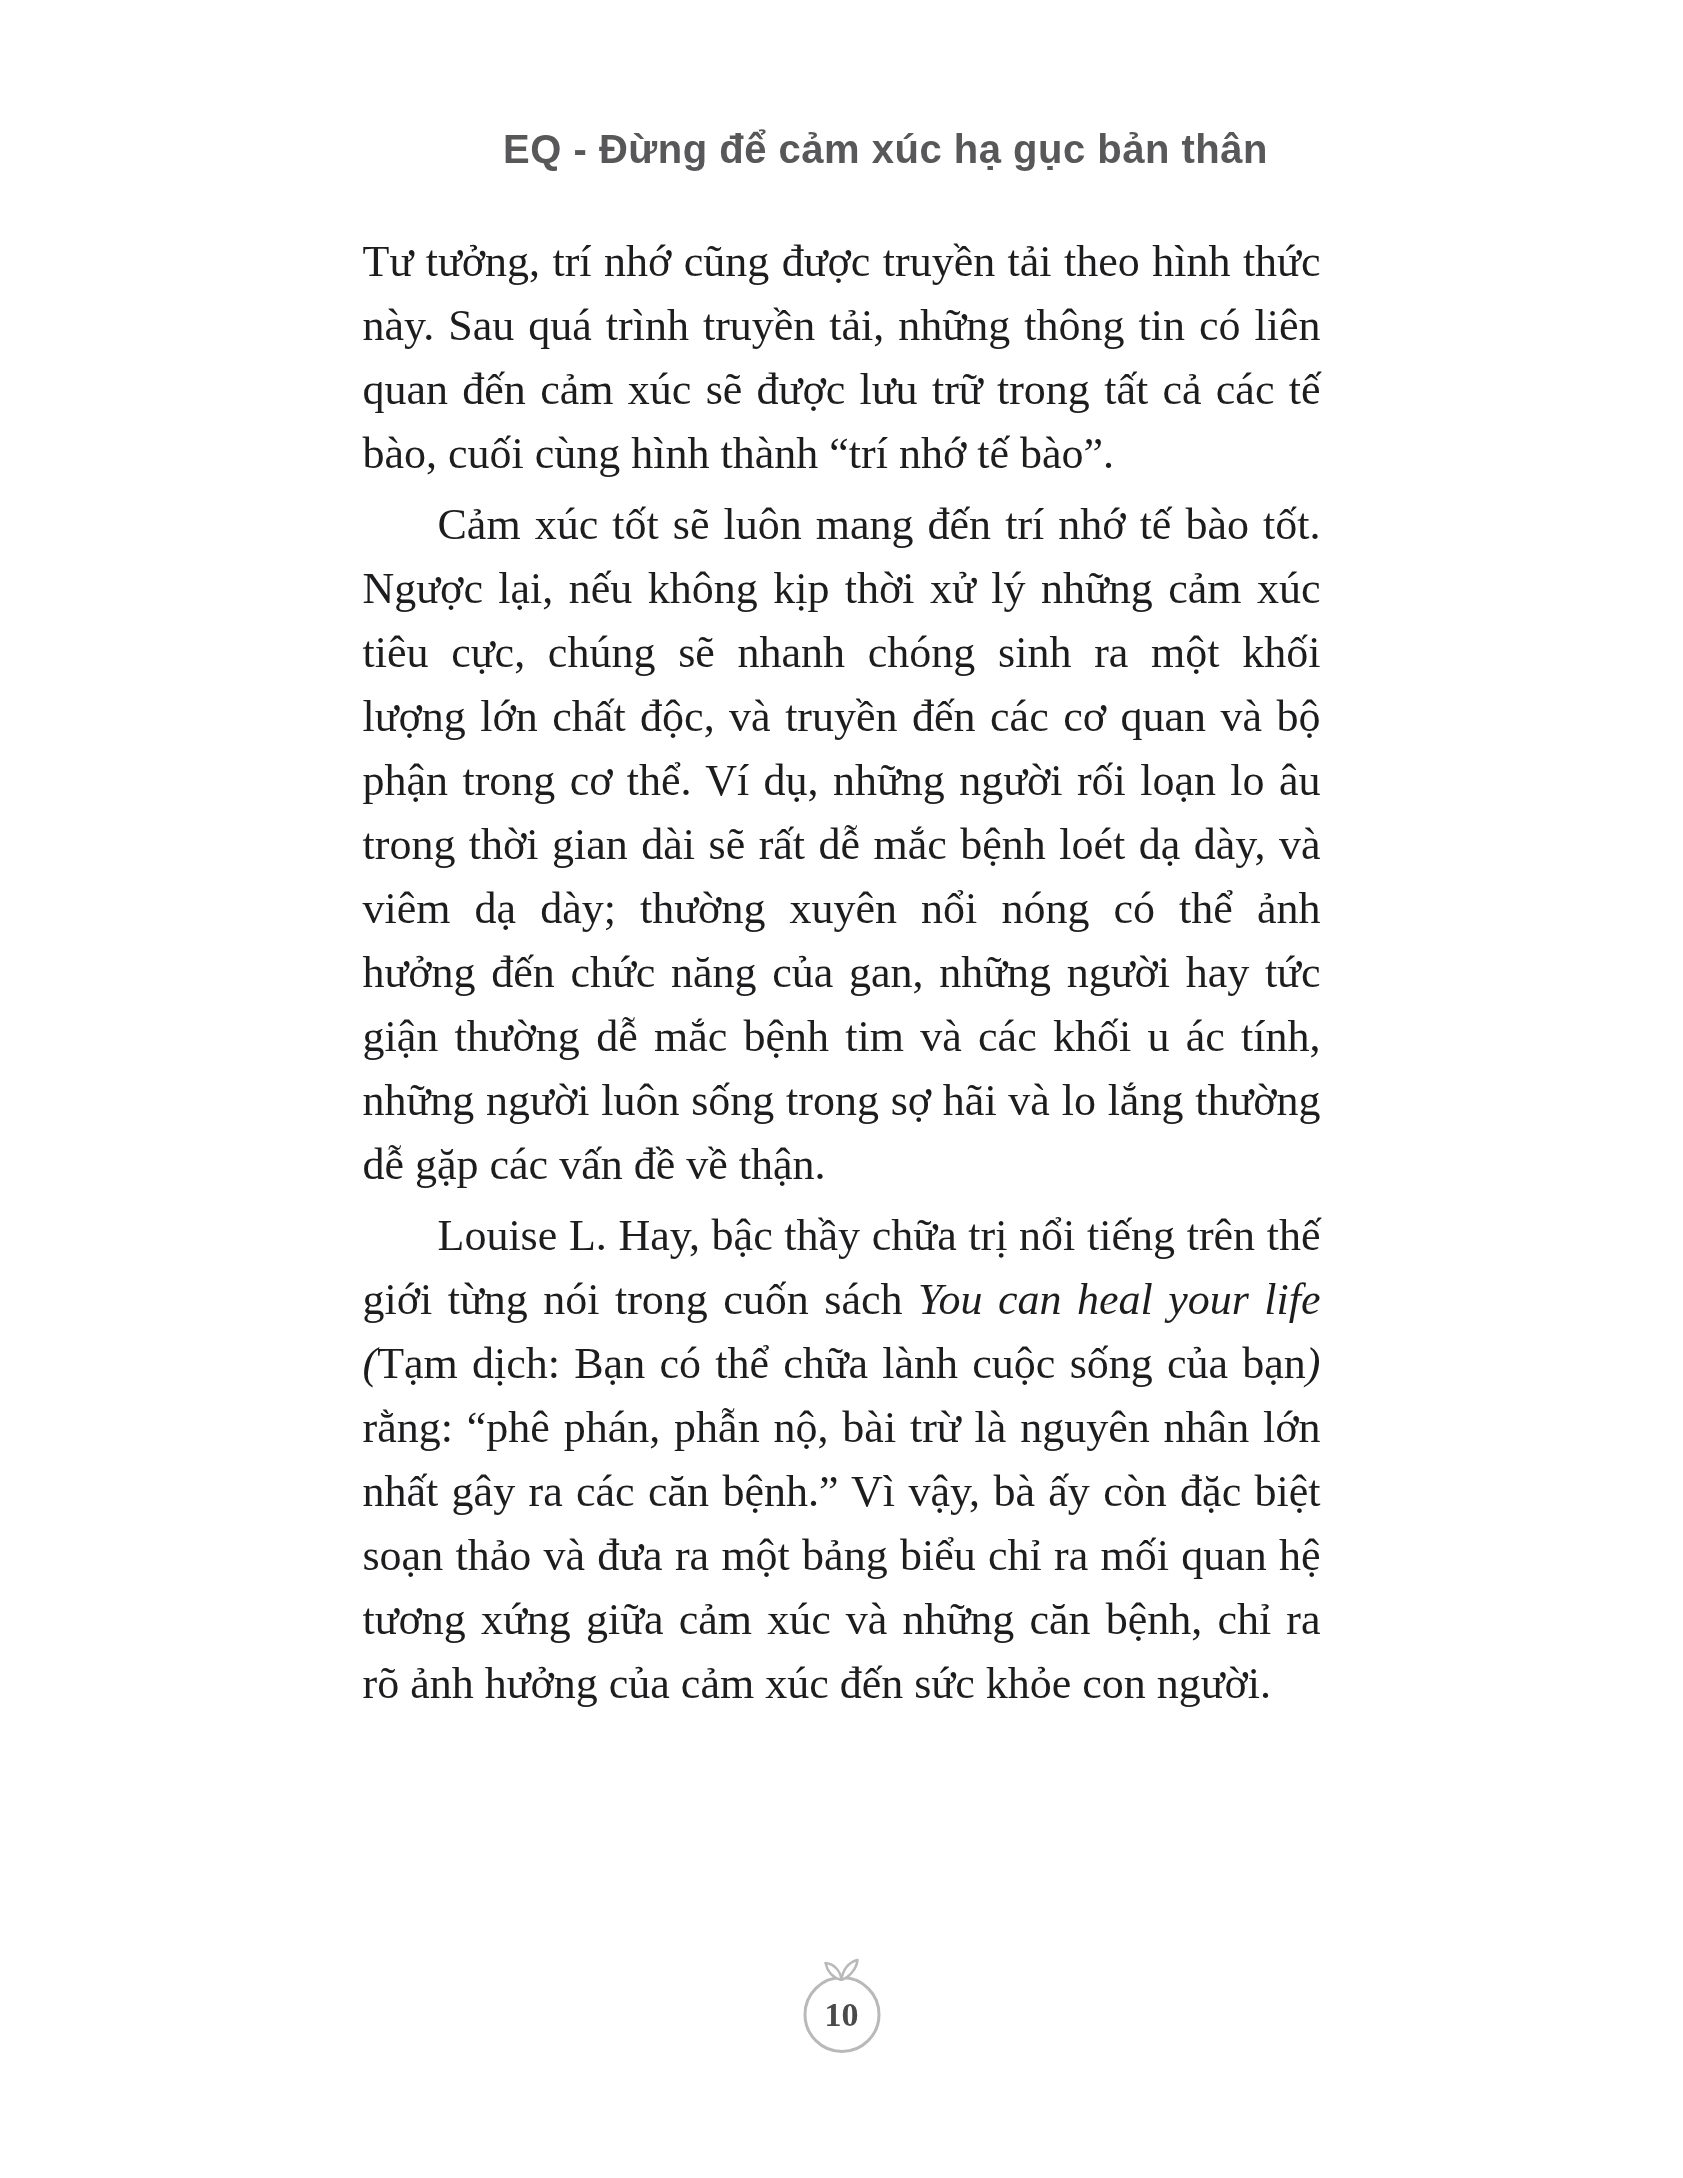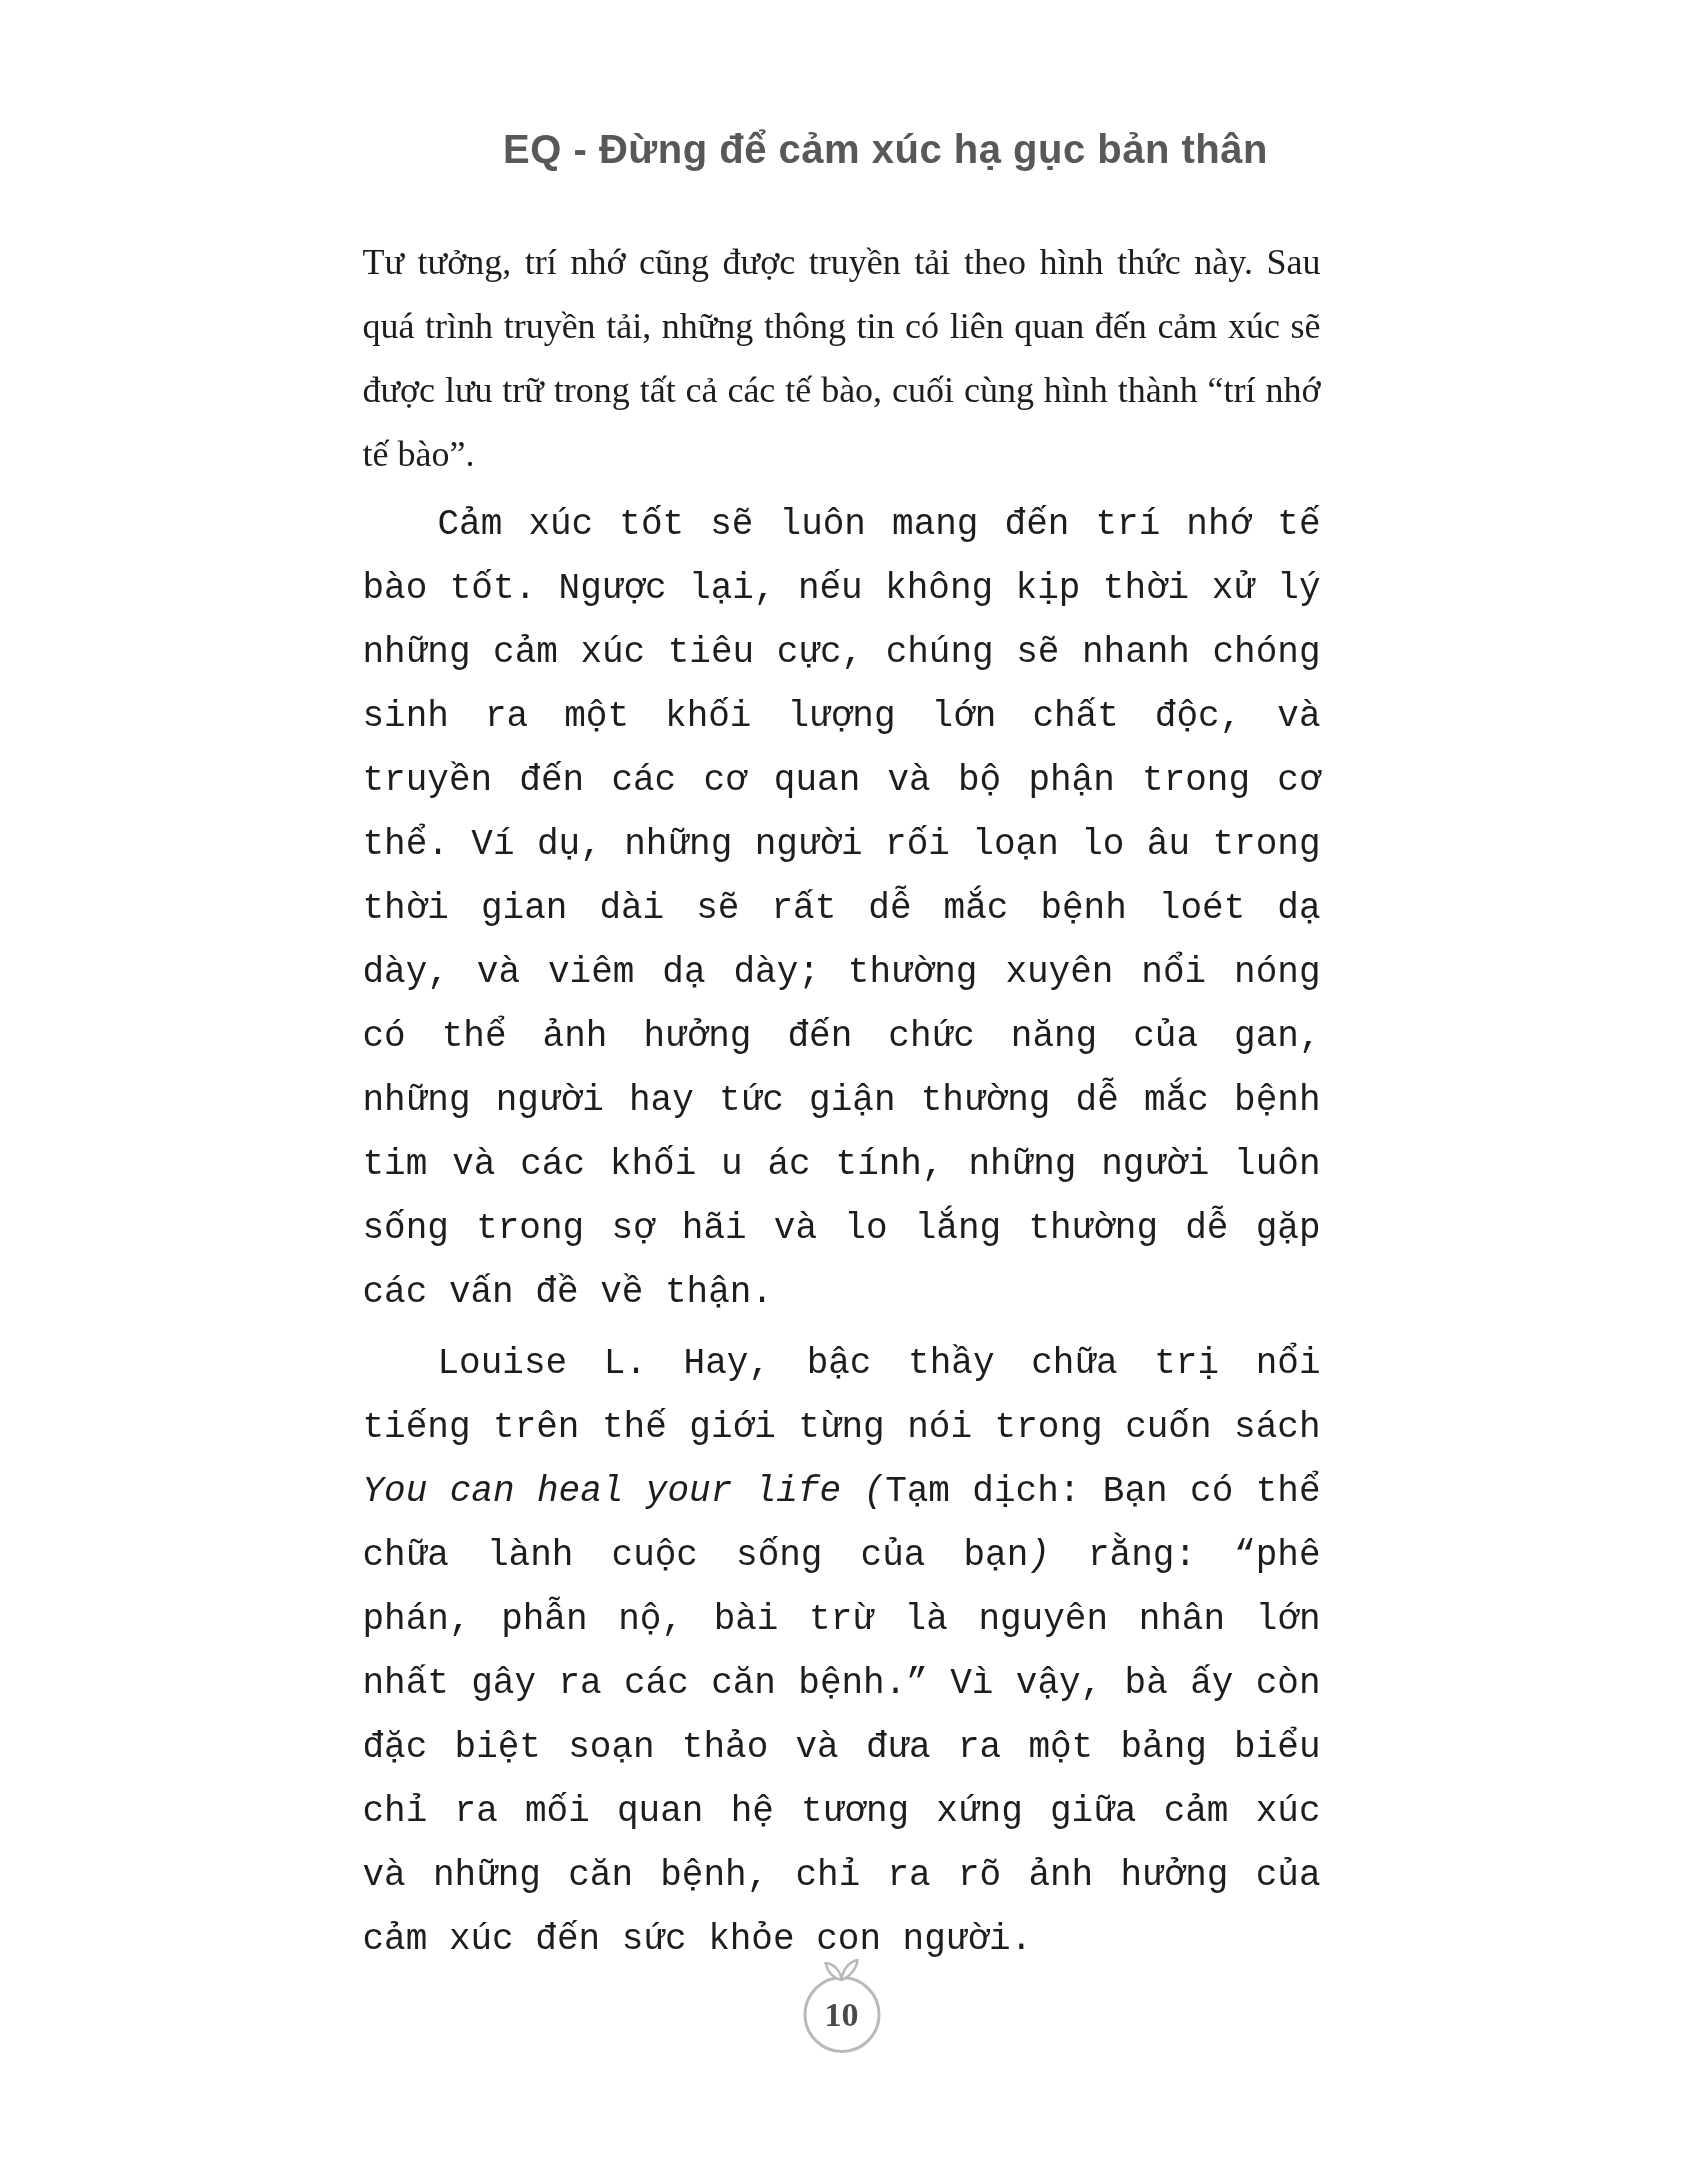--- a/index.html
+++ b/index.html
@@ -24,28 +24,28 @@
     letter-spacing: 0.5px;
     color: #58585a;
     margin-left: 44px;
   }
   .body-text {
     position: absolute;
     top: 230px;
     left: 50%;
     transform: translateX(-50%);
     width: 958px;
-    font-size: 36px;
+    font-size: 44px;
     line-height: 64px;
     color: #1d1d1f;
     text-align: justify;
     text-justify: inter-word;
   }
   .para { margin: 0 0 7px 0; }
-  .para + .para { text-indent: 75px; font-family: Liberation Mono, monospace; }
+  .para + .para { text-indent: 75px; }
   .italic { font-style: italic; }
   .page-number-wrap {
     position: absolute;
     top: 1976px;
     left: 50%;
     transform: translateX(-50%);
     width: 77px;
     height: 77px;
   }
   .page-circle {

